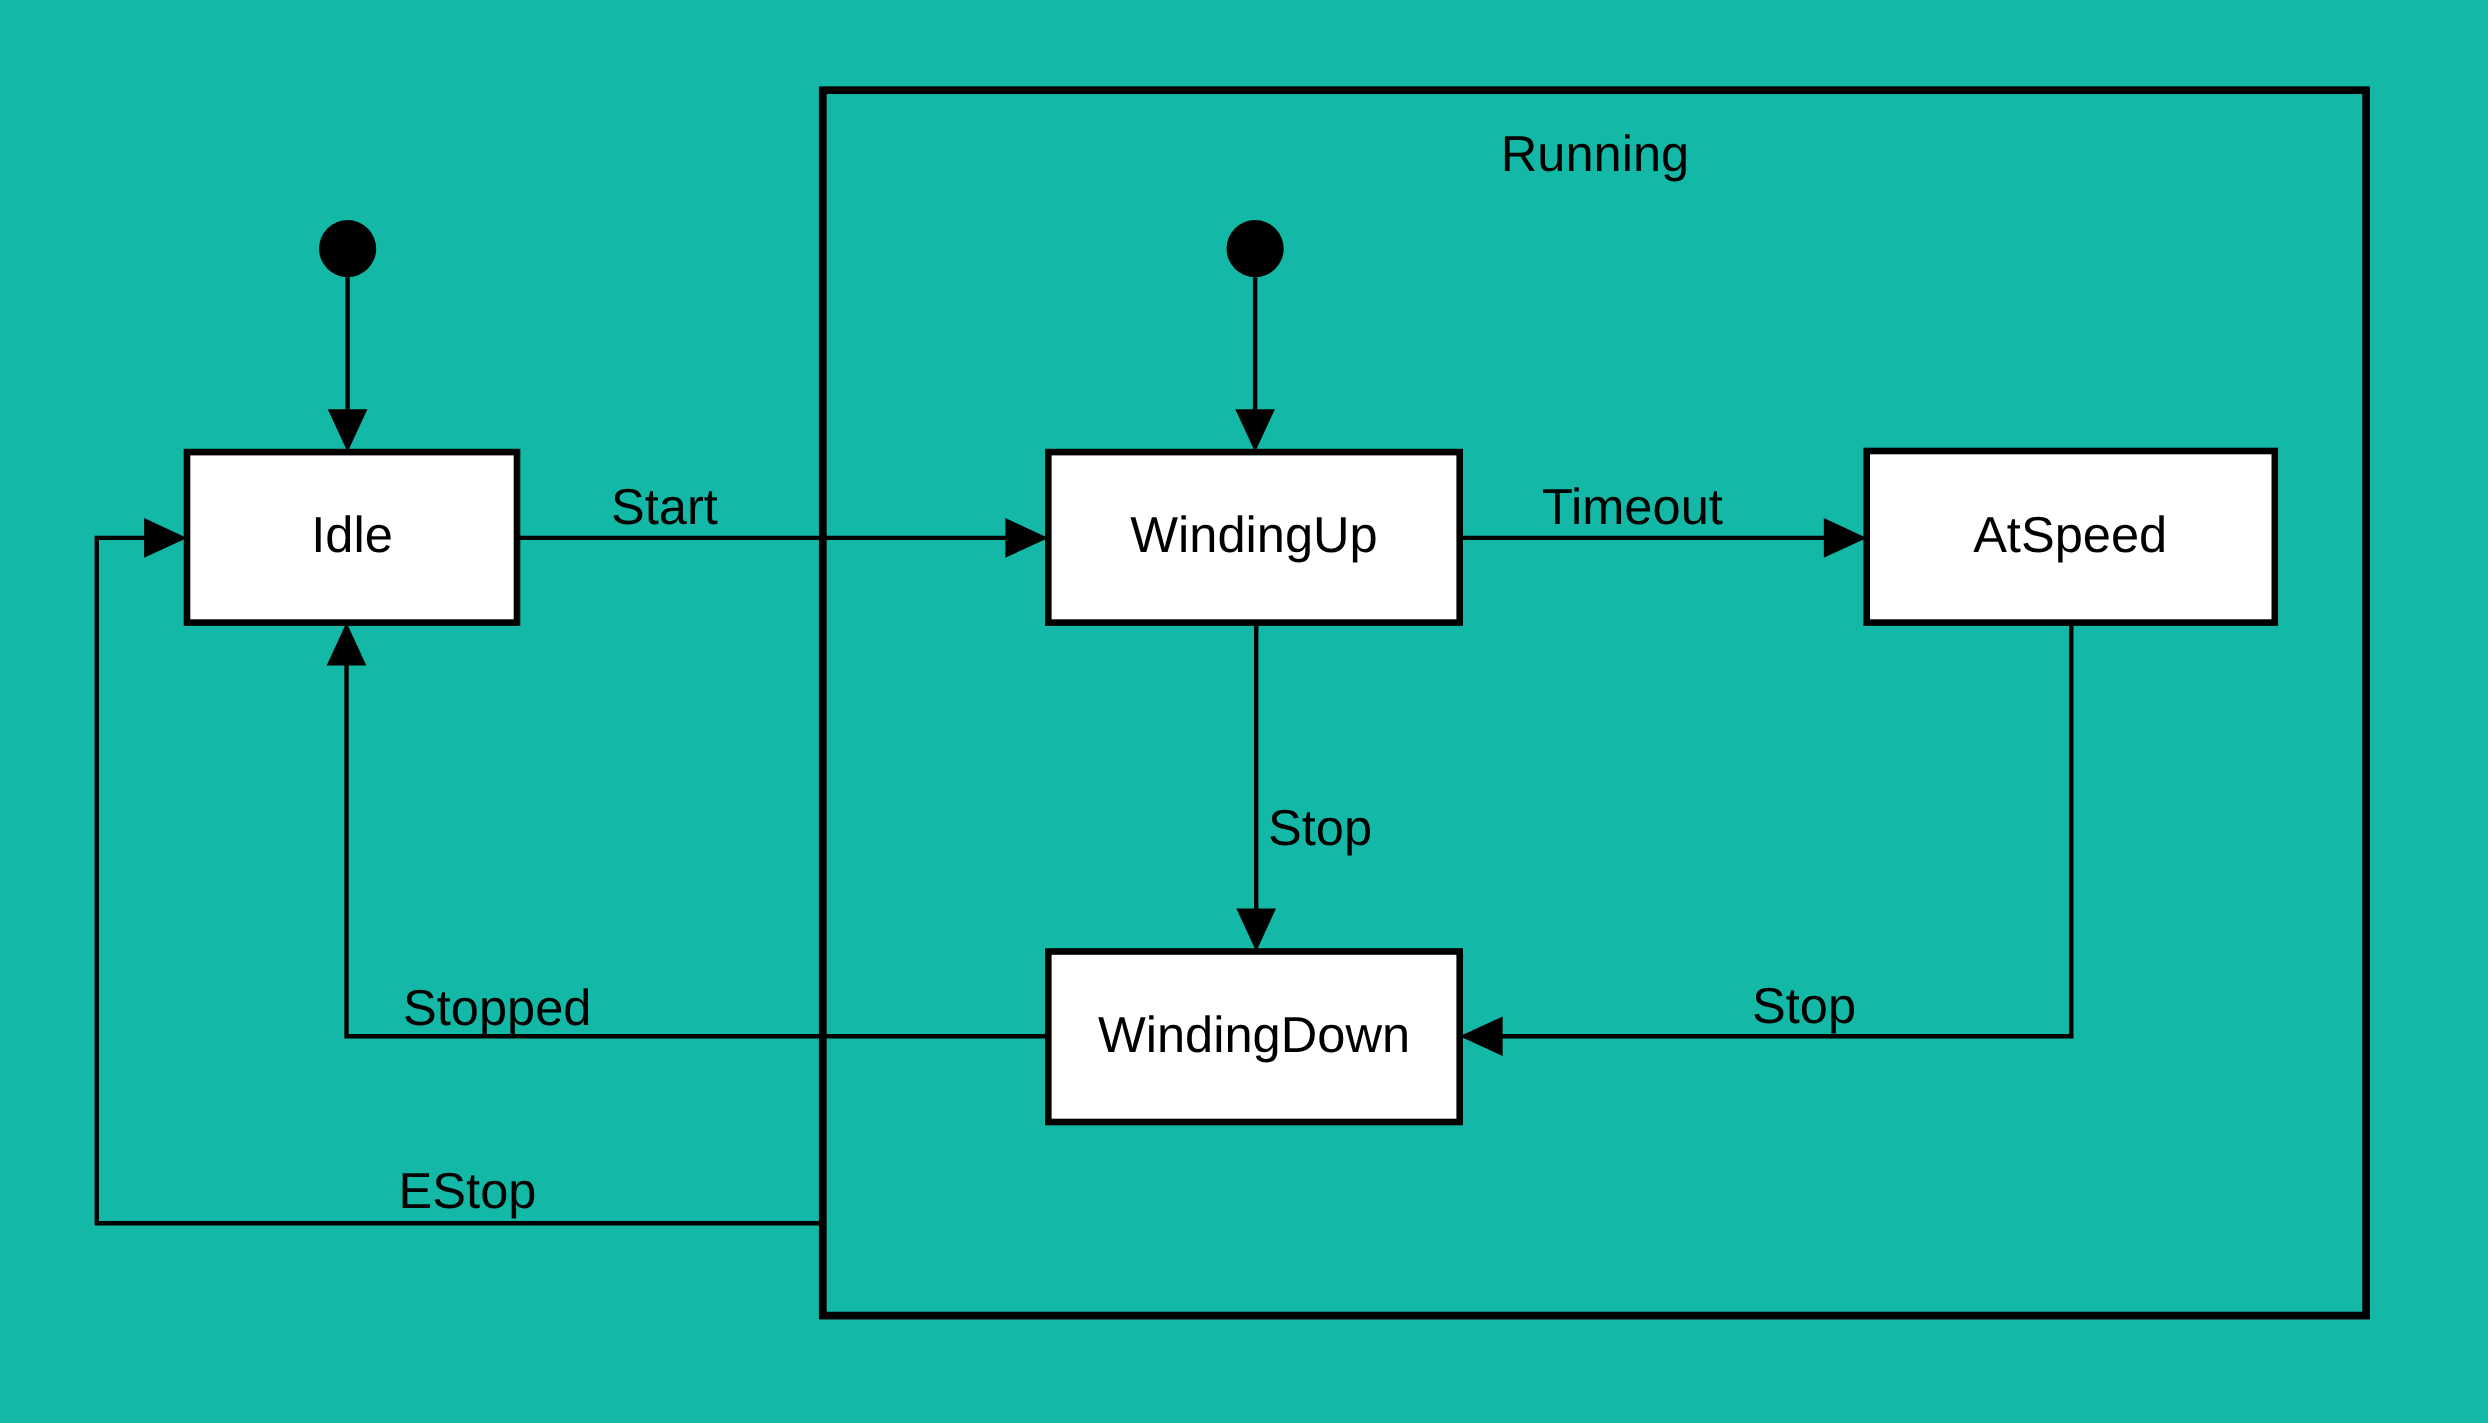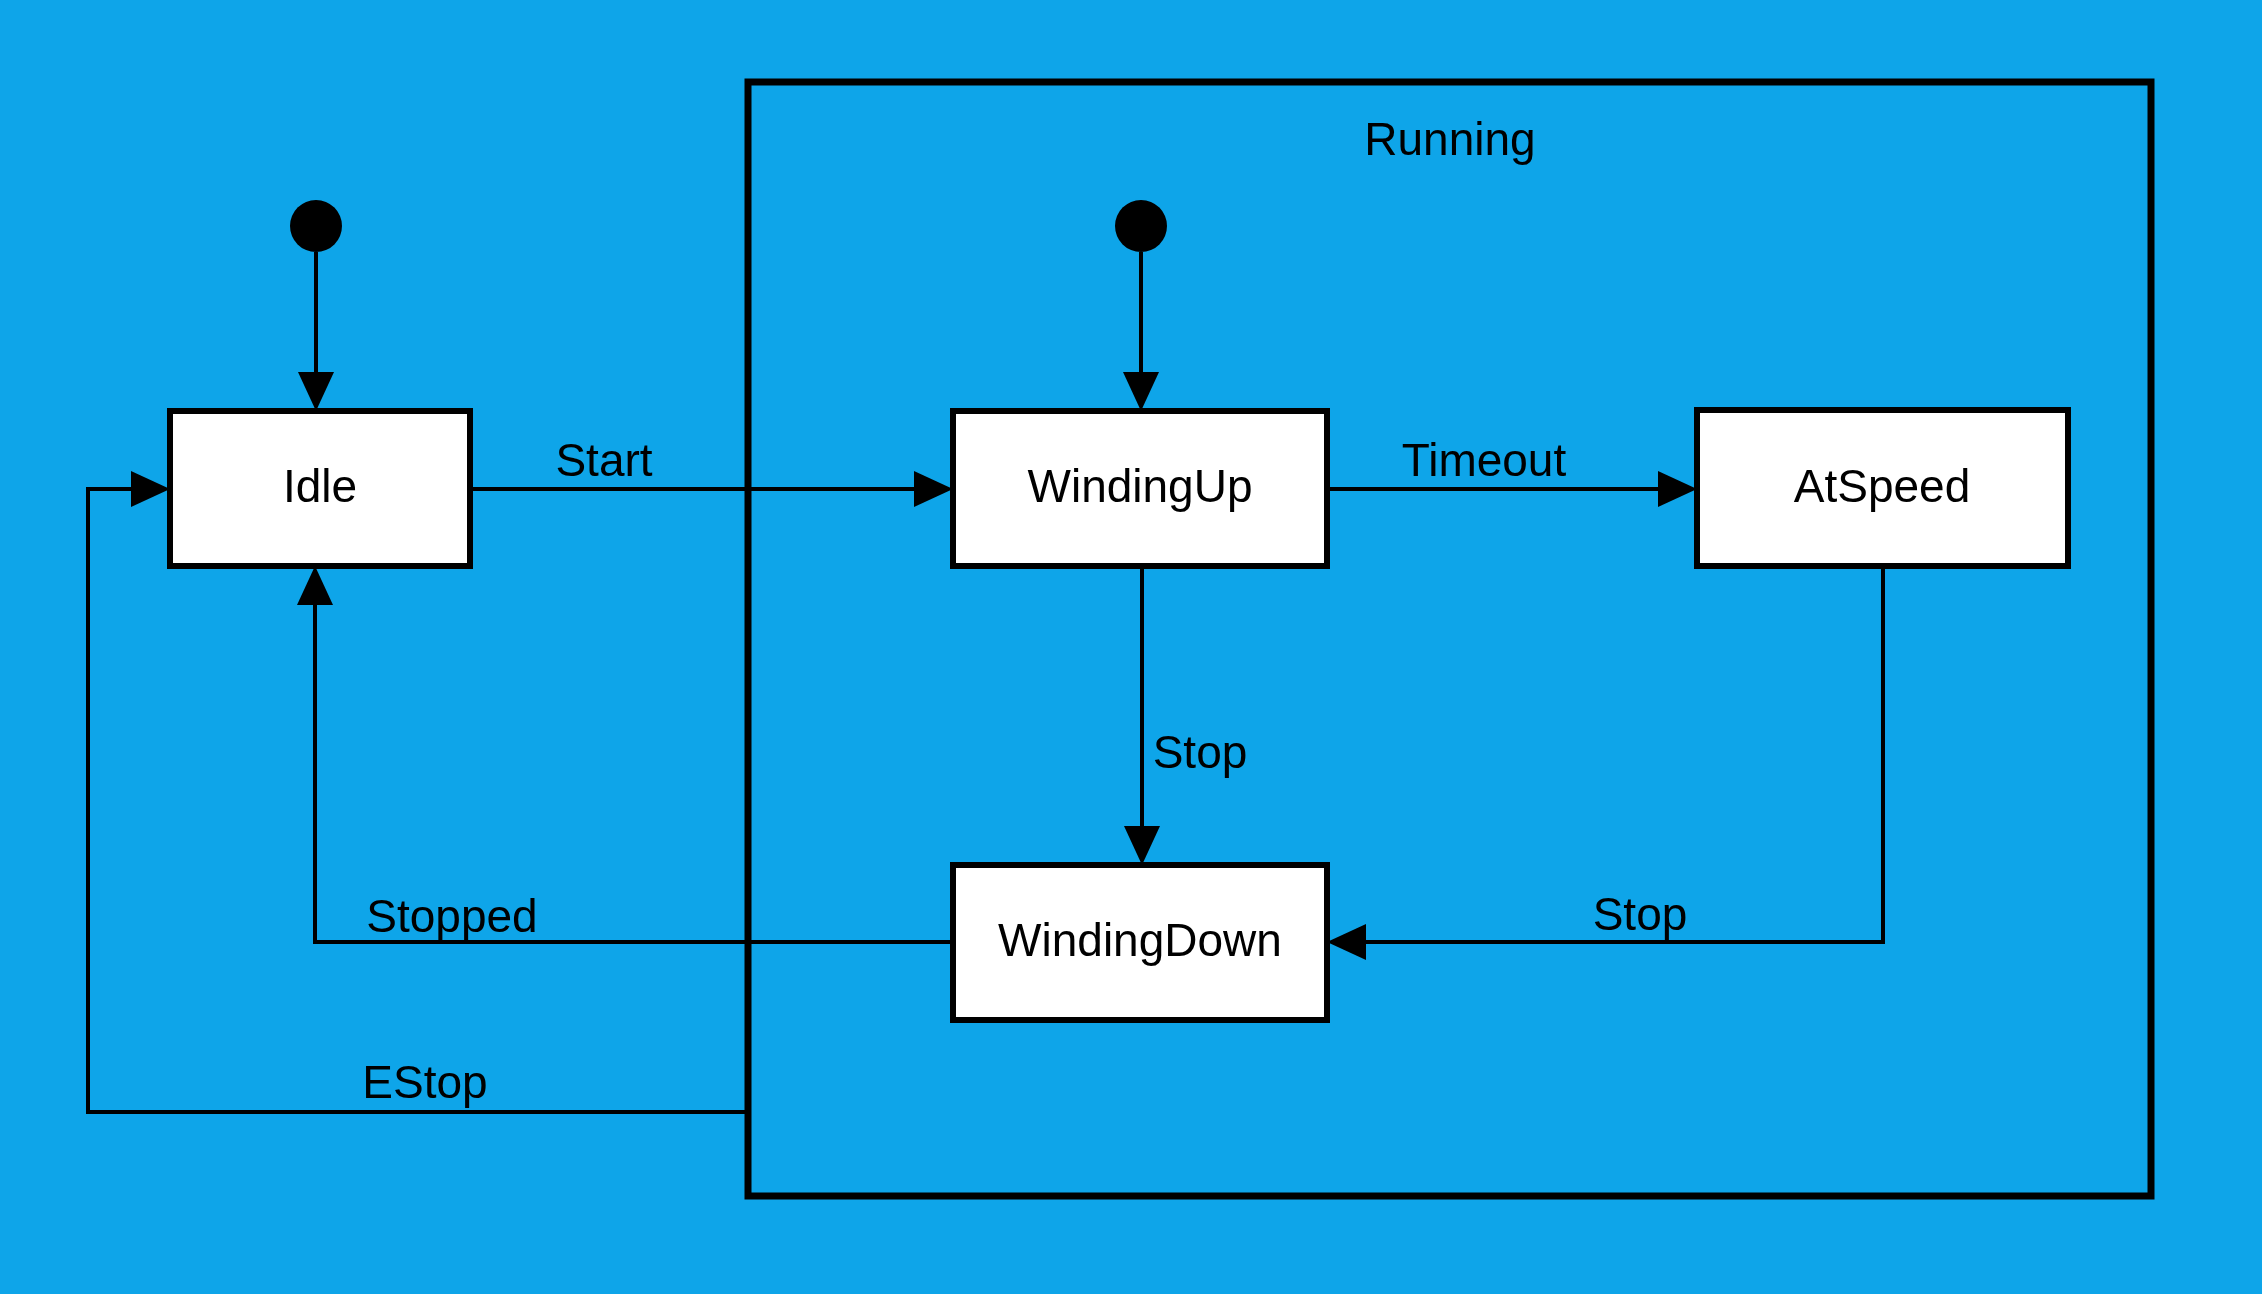--- a/index.html
+++ b/index.html
@@ -8,21 +8,21 @@
     padding: 0;
     background: #ffffff;
   }
   body {
     font-family: "Liberation Sans", sans-serif;
   }
   #diagram-root {
     position: relative;
     width: 2262px;
     height: 1294px;
-    background: #0ea5e9;
+    background: #14b8a6;
     overflow: hidden;
   }
   #diagram-svg {
     position: absolute;
     top: 0;
     left: 0;
     width: 2262px;
     height: 1294px;
     display: block;
   }

